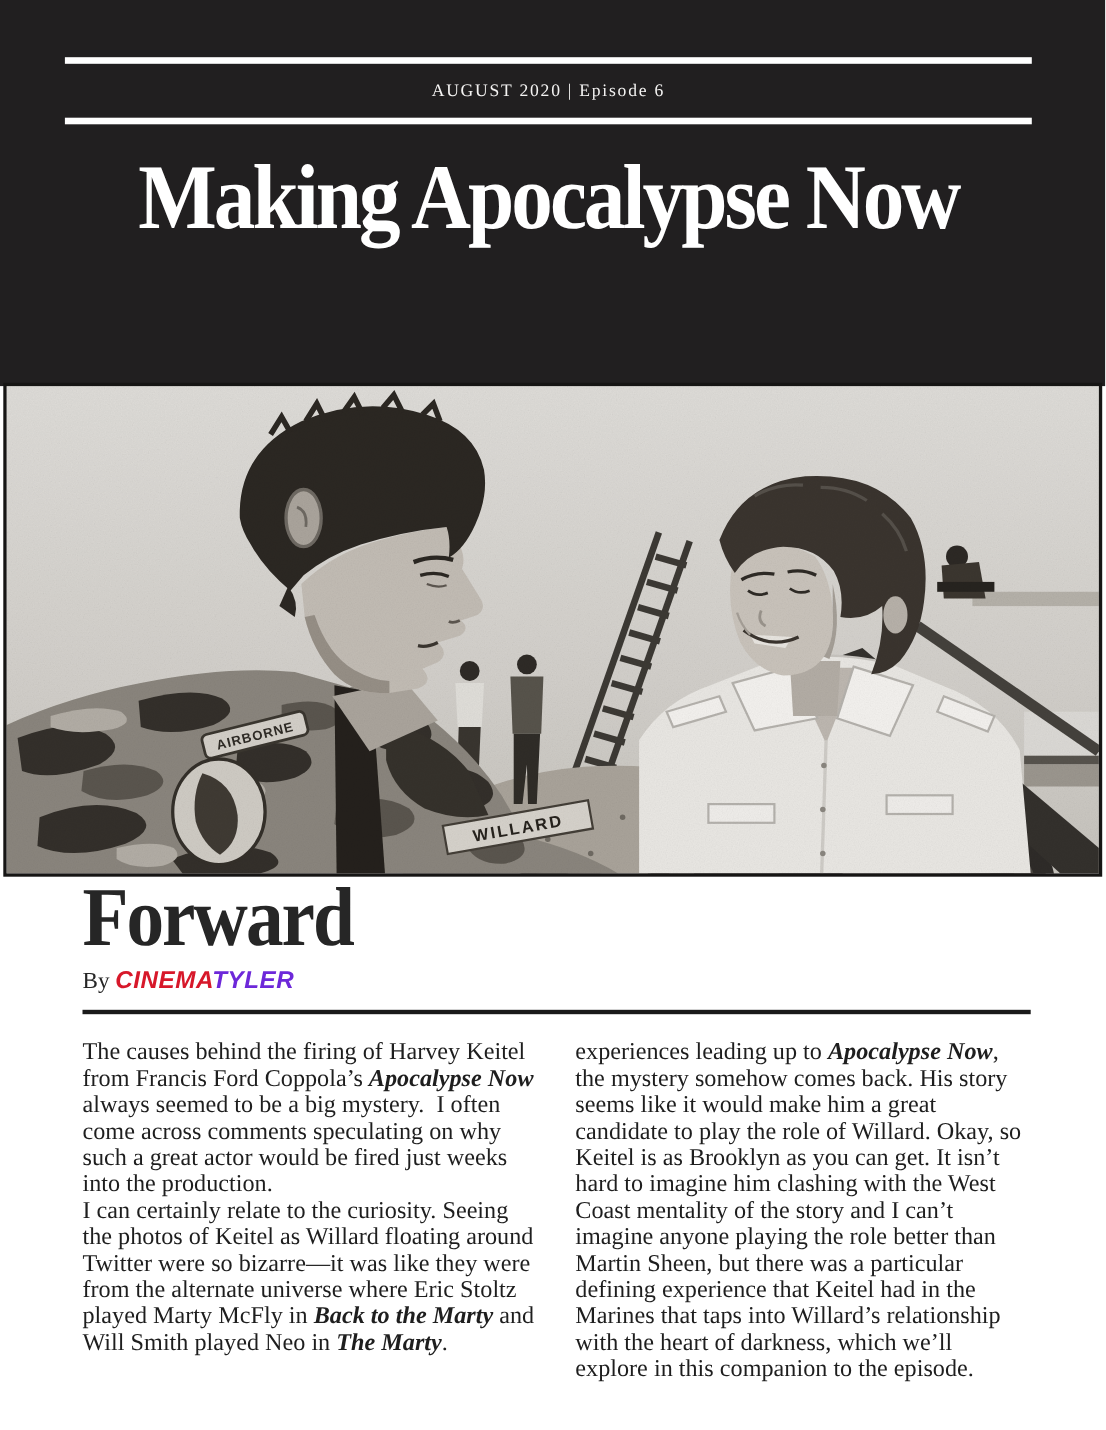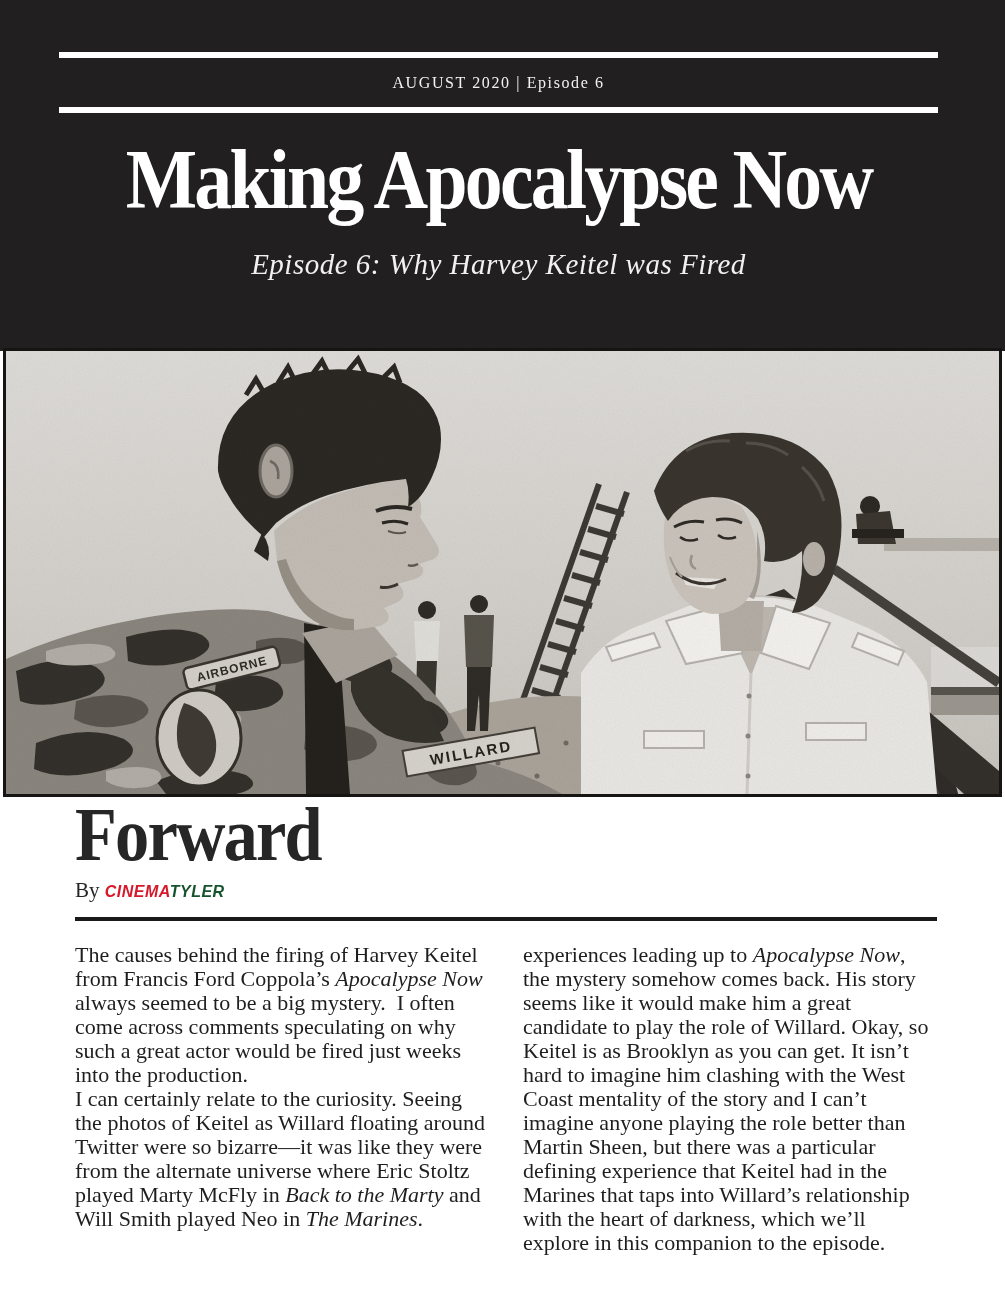--- a/index.html
+++ b/index.html
@@ -23,41 +23,40 @@
   .photo-frame{position:absolute;left:6px;top:351px;width:993px;height:443px;
                background:#d6d4d0;border:0;outline:3px solid #161514;}
   .photo-frame svg{display:block;}
 
   
   .article{position:absolute;left:75px;top:796px;width:862px;}
   .fwd-heading{margin:0;font-size:76px;font-weight:700;letter-spacing:-2px;line-height:1;
                color:#262626;transform:scaleX(0.9);transform-origin:0 50%;white-space:nowrap;}
   .byline{margin-top:6px;font-size:21px;color:#262626;}
   .brand{font-family:"Liberation Sans", sans-serif;font-weight:700;font-style:italic;
-         letter-spacing:0.5px;font-size:16px;}
+         letter-spacing:0.5px;font-size:22px;}
   .brand-red{color:#d7182a;}
-  .brand-blue{color:#14532d;}
+  .brand-blue{color:#6d28d9;}
   .section-rule{margin:14px 0 0 0;border:0;height:4px;background:#1a1a1a;width:862px;}
 
   .cols{display:grid;grid-template-columns:414px 414px;column-gap:34px;margin-top:22px;}
   .col p{margin:0 0 24px 0;font-size:22px;line-height:24px;white-space:pre-wrap;
          color:#1e1e1e;}
-  .col p em{font-style:italic;}
+  .col p em{font-style:italic;font-weight:bold;}
 </style>
 </head>
 <body>
 
 <div id="page">
 
   <header class="masthead">
     <div class="mast-rule r1"></div>
     <div class="issue-line">AUGUST 2020 | Episode 6</div>
     <div class="mast-rule r2"></div>
     <h1 class="mast-title">Making Apocalypse Now</h1>
-    <div class="mast-subtitle">Episode 6: Why Harvey Keitel was Fired</div>
   </header>
 
   <figure class="photo-frame" style="margin:0;">
     <svg width="993" height="443" viewBox="0 0 993 443" role="img" aria-label="Black-and-white production still: Harvey Keitel in tiger-stripe camouflage fatigues talks with a smiling crew member in a white shirt; behind them a Huey helicopter sits on a wooden scaffold platform with a ladder and onlookers">
       <defs>
         <linearGradient id="sky" x1="0" y1="0" x2="0" y2="1">
           <stop offset="0" stop-color="#dedcd8"></stop>
           <stop offset="0.6" stop-color="#d2cfca"></stop>
           <stop offset="1" stop-color="#c6c3bd"></stop>
         </linearGradient>
@@ -272,21 +271,21 @@
 
   <main class="article">
     <h2 class="fwd-heading">Forward</h2>
     <div class="byline">
       <span>By </span><span class="brand brand-red">CINEMA</span><span class="brand brand-blue">TYLER</span>
     </div>
     <hr class="section-rule">
     <div class="cols">
       <div class="col">
           <p><span>The causes behind the firing of Harvey Keitel from Francis Ford Coppola’s </span><em>Apocalypse Now</em><span> always seemed to be a big mystery.  I often come across comments speculating on why such a great actor would be fired just weeks into the production.
-I can certainly relate to the curiosity. Seeing the photos of Keitel as Willard floating around Twitter were so bizarre—it was like they were from the alternate universe where Eric Stoltz played Marty McFly in </span><em>Back to the Marty</em><span> and Will Smith played Neo in </span><em>The Marines</em><span>.</span></p>
+I can certainly relate to the curiosity. Seeing the photos of Keitel as Willard floating around Twitter were so bizarre—it was like they were from the alternate universe where Eric Stoltz played Marty McFly in </span><em>Back to the Marty</em><span> and Will Smith played Neo in </span><em>The Marty</em><span>.</span></p>
         </div>
       <div class="col">
           <p><span>experiences leading up to </span><em>Apocalypse Now</em><span>, the mystery somehow comes back. His story seems like it would make him a great candidate to play the role of Willard. Okay, so Keitel is as Brooklyn as you can get. It isn’t hard to imagine him clashing with the West Coast mentality of the story and I can’t imagine anyone playing the role better than Martin Sheen, but there was a particular defining experience that Keitel had in the Marines that taps into Willard’s relationship with the heart of darkness, which we’ll explore in this companion to the episode.</span></p>
         </div>
     </div>
   </main>
 
 </div>
 
 </body></html>

